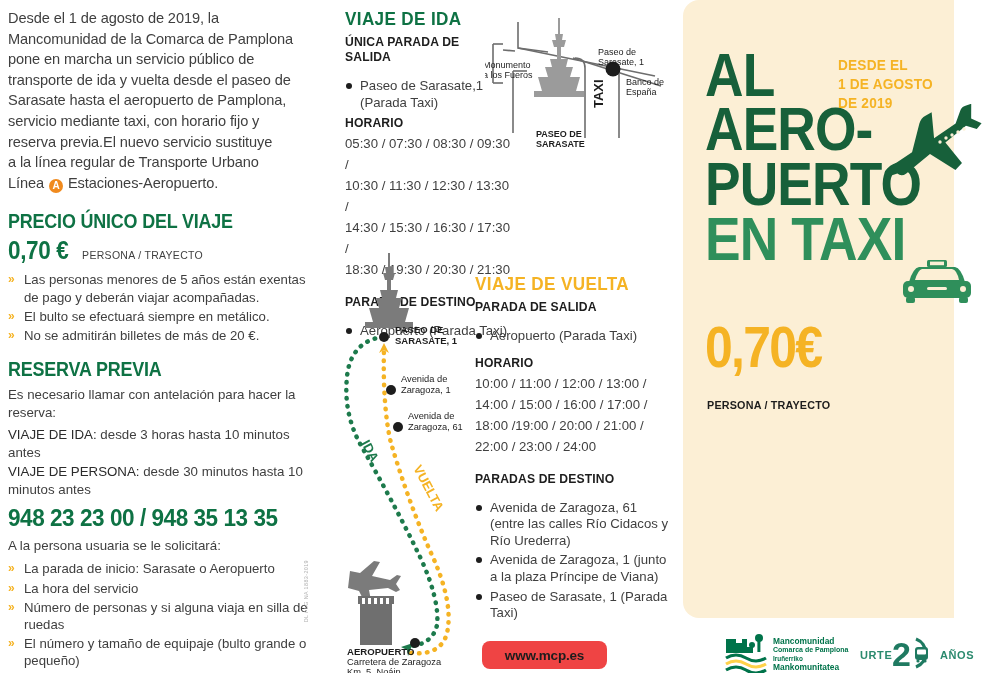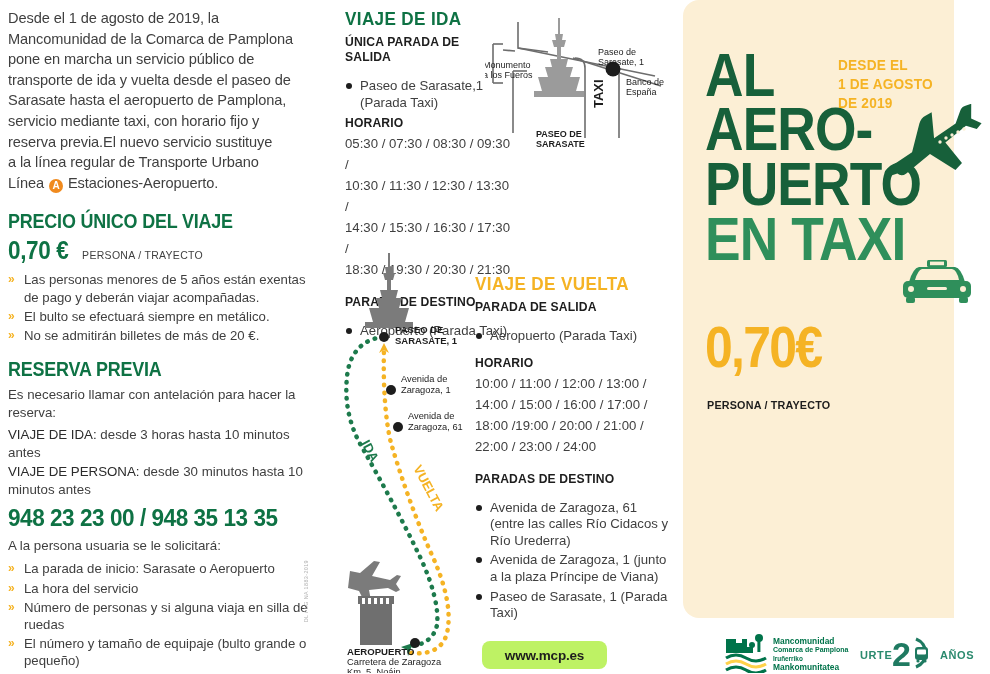--- a/index.html
+++ b/index.html
@@ -119,21 +119,21 @@
     position:absolute; left:24px; top:398px;
     color:#1d1d1d; font-size:11.6px; font-weight:bold; letter-spacing:0.2px;
     transform: scaleX(0.93); transform-origin:left center;
   }
   .plane-icon{ position:absolute; left:190px; top:104px; }
   .taxi-icon{ position:absolute; left:218px; top:258px; }
 
   
   .mcp-btn{
     position:absolute; left:482px; top:641px; width:125px; height:28px;
-    background:#bef264; border-radius:8px;
+    background:#ef4444; border-radius:8px;
     display:flex; align-items:center; justify-content:center;
     color:#1d1d1d; font-size:13.5px; font-weight:bold; letter-spacing:-0.2px;
   }
   .logo-mcp{ position:absolute; left:724px; top:633px; width:130px; height:40px; }
   .logo-urte{ position:absolute; left:858px; top:636px; width:118px; height:34px; }
 </style>
 </head>
 <body>
 
 <div class="page">

